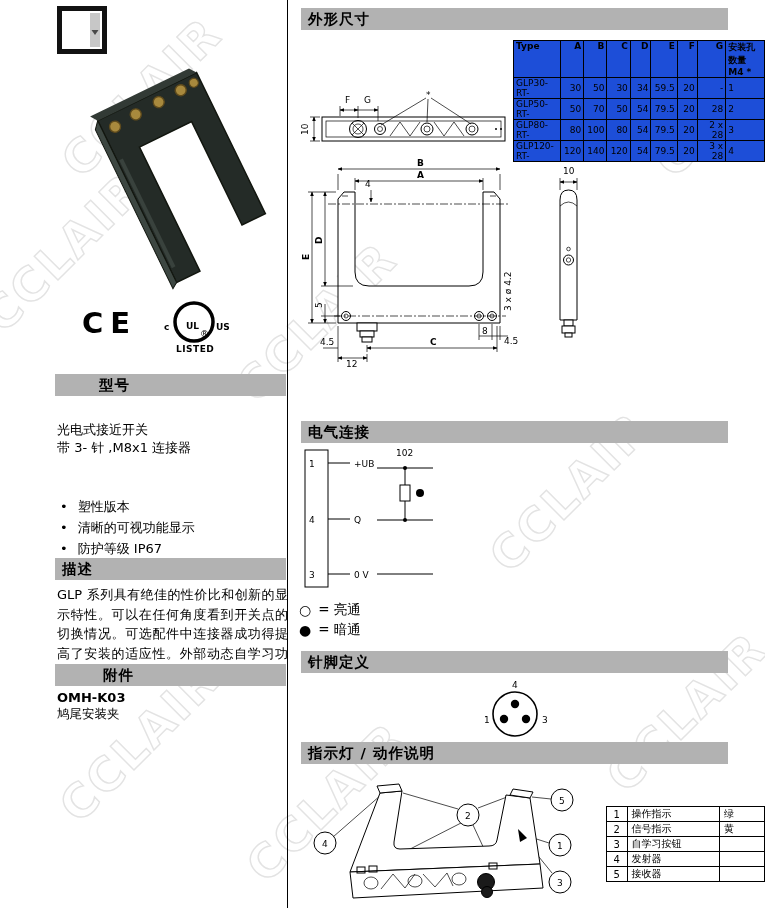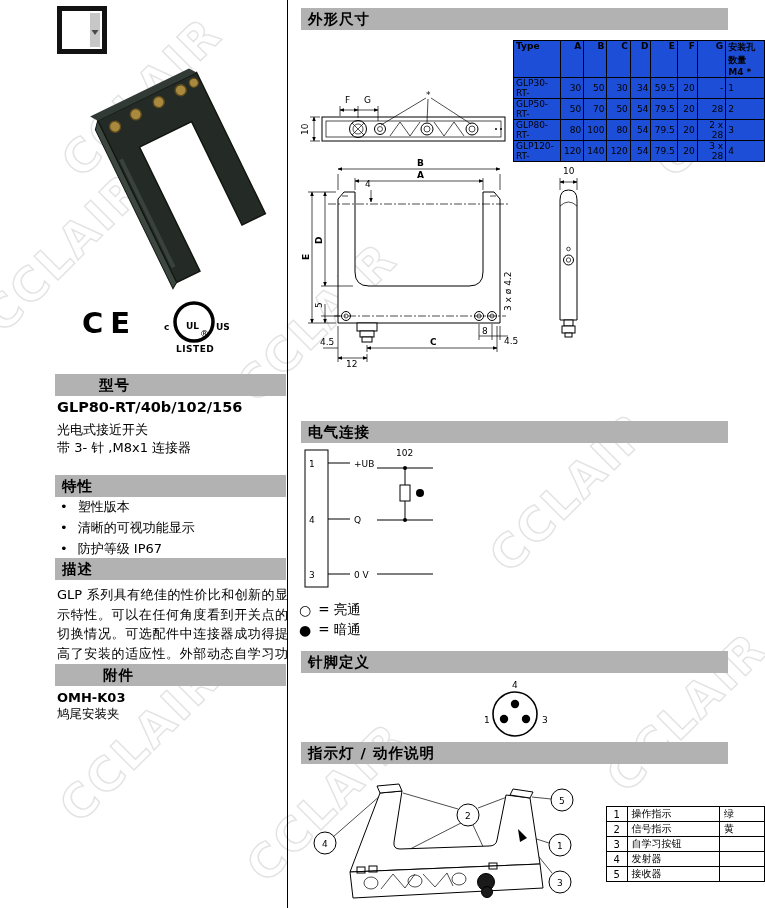--- a/index.html
+++ b/index.html
@@ -111,25 +111,23 @@
   <svg class="abs" style="left:156px;top:298px;" width="84" height="58" viewBox="0 0 84 58">
     <circle cx="38" cy="24" r="19" fill="none" stroke="#000" stroke-width="3.5"></circle>
     <text x="30" y="31" font-size="17" font-weight="700">UL</text>
     <text x="44" y="39" font-size="6">®</text>
     <text x="8" y="32" font-size="12" font-weight="700">c</text>
     <text x="60" y="32" font-size="12" font-weight="700">US</text>
     <text x="20" y="54" font-size="11" font-weight="700" letter-spacing="0.5">LISTED</text>
   </svg>
 
   <div class="sec-hdr left-hdr" style="top:374px;padding-left:44px;">型号</div>
-  <div class="txt model-title" style="left:57px;top:399px;">GLP80-RT/40b/102/156</div>
   <div class="txt body-line" style="left:57px;top:421px;">光电式接近开关</div>
   <div class="txt body-line" style="left:57px;top:439px;">带 3- 针 ,M8x1 连接器</div>
 
-  <div class="sec-hdr left-hdr" style="top:475px;">特性</div>
   <div class="txt" style="left:60px;top:496px;">
     <div class="feature-row">
       <span>•</span>
       <span>塑性版本</span>
     </div>
     <div class="feature-row">
       <span>•</span>
       <span>清晰的可视功能显示</span>
     </div>
     <div class="feature-row">

